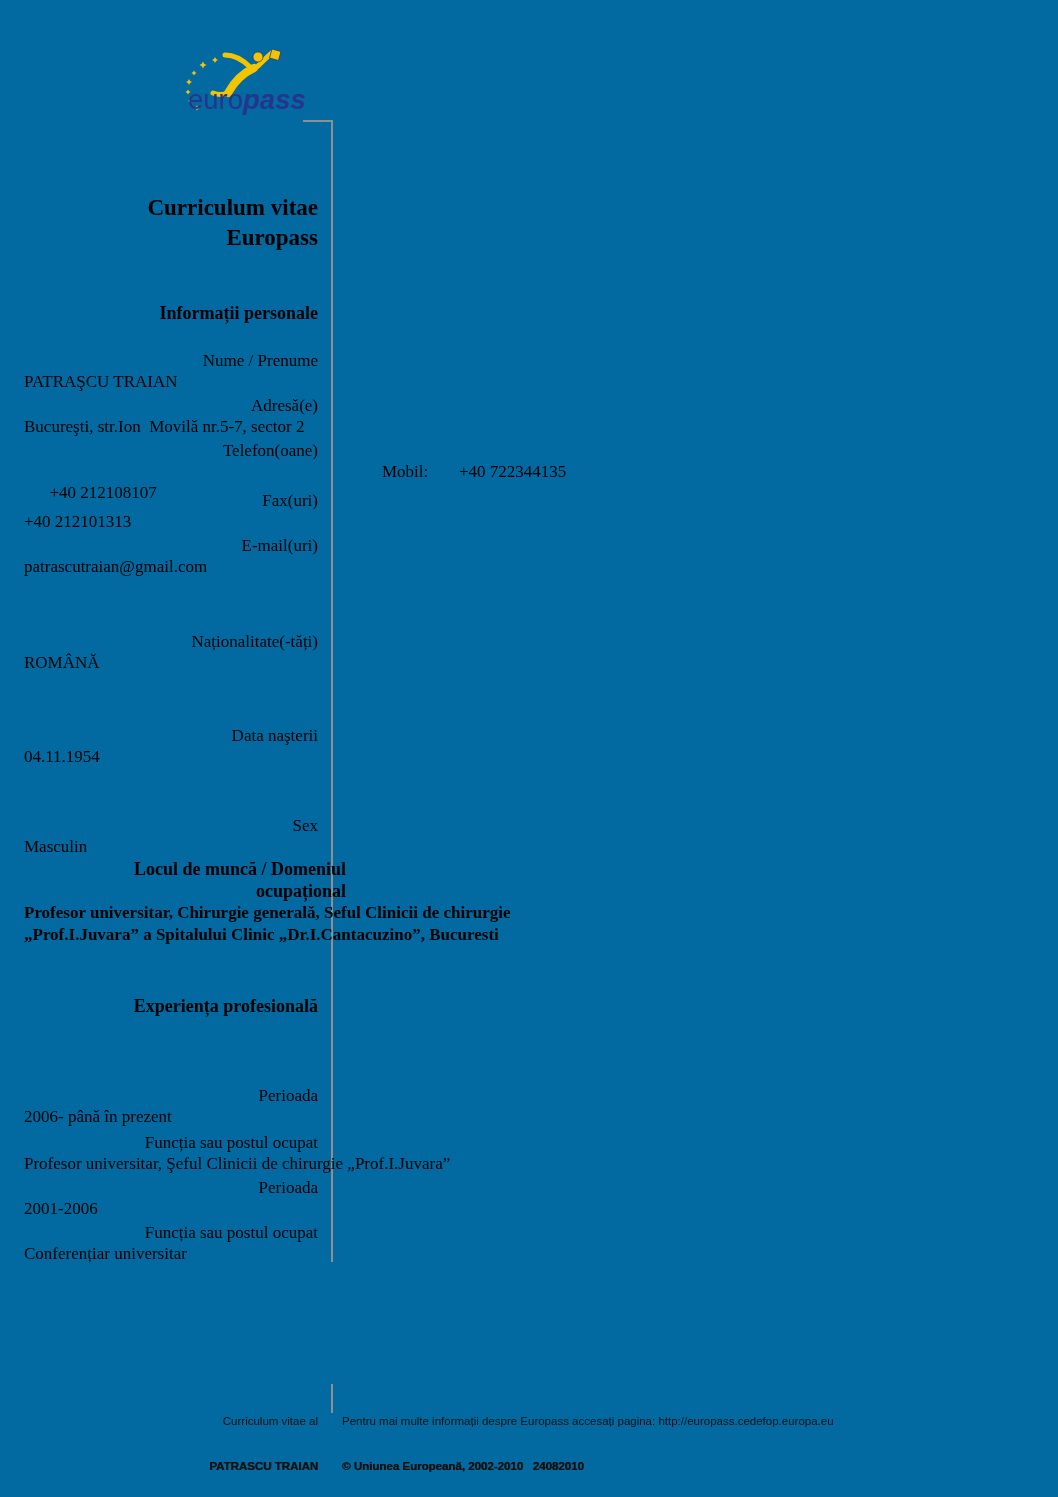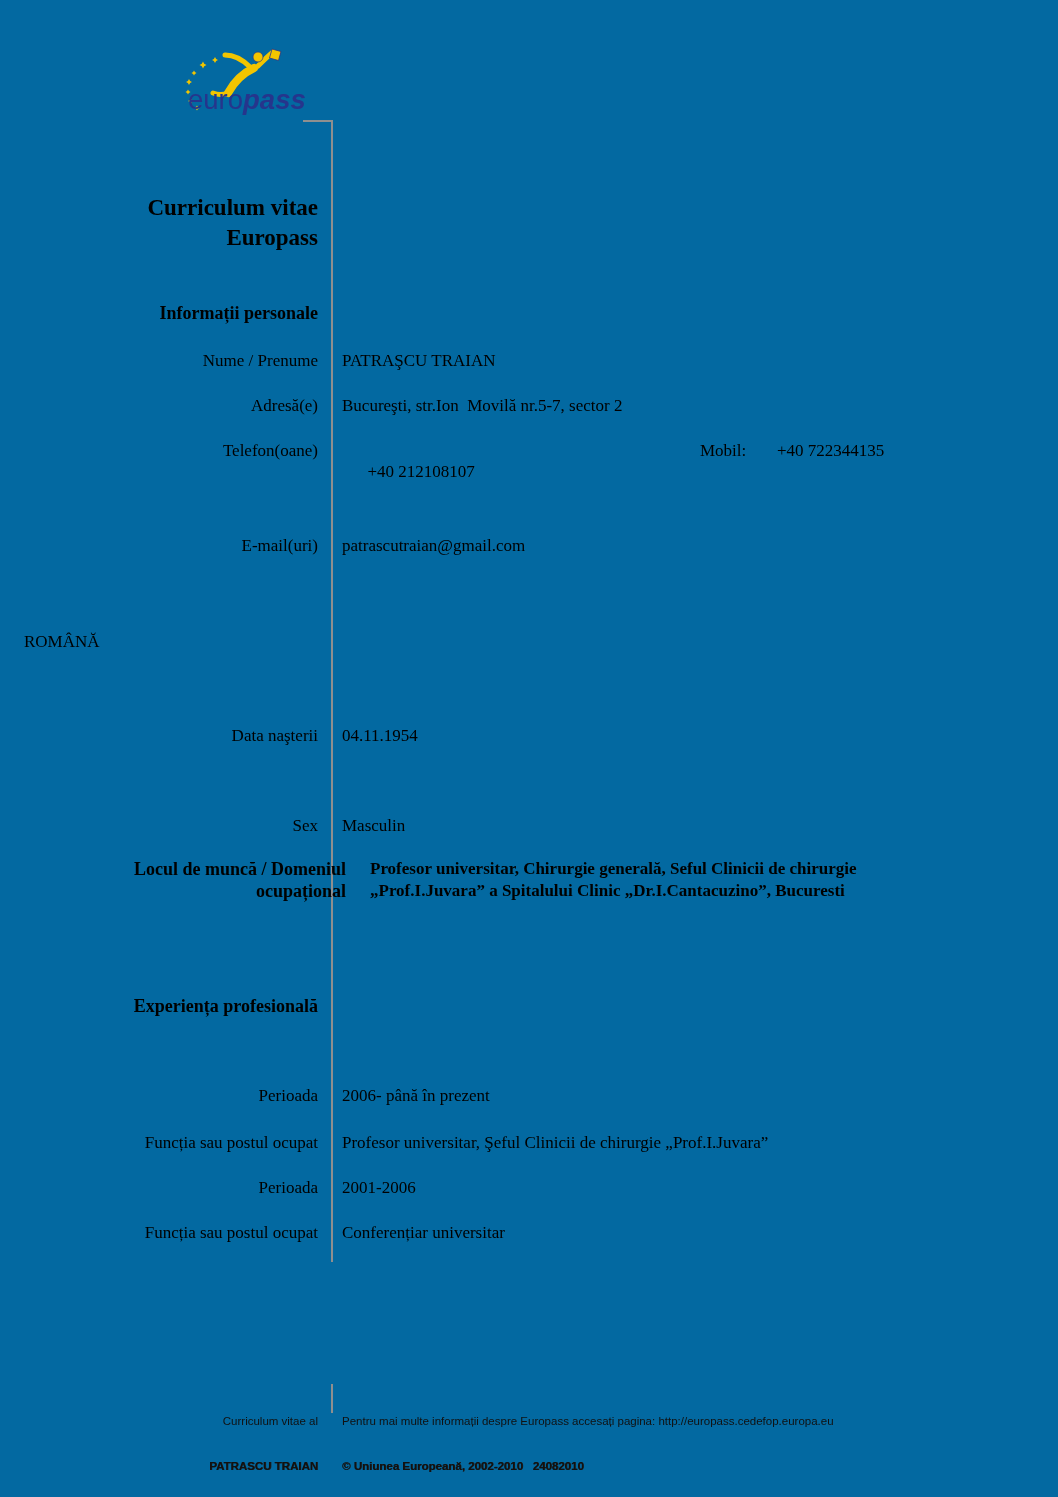--- a/index.html
+++ b/index.html
@@ -29,21 +29,21 @@
   .title-block {
     position: absolute; left: 0; top: 193px; width: 318px;
     text-align: right; font-weight: bold;
     font-size: 23px; line-height: 30px;
   }
   .section-header {
     position: absolute; left: 0; width: 318px;
     text-align: right; font-weight: bold;
     font-size: 18px; line-height: 22px;
   }
-  .row { position: absolute; left: 0; display: flex; font-size: 17px; line-height: 21px; }
+  .row { position: absolute; left: 0; display: flex; font-size: 17px; line-height: 21px; flex-direction: column; }
   .lbl { width: 318px; text-align: right; white-space: pre-wrap; }
   .lbl-occ {
     width: 250px; padding-left: 96px; text-align: right;
     font-weight: bold; font-size: 18px; line-height: 22px;
   }
   .val {
     margin-left: 24px; width: 640px;
     white-space: pre-wrap; position: relative;
   }
   .val-occ { width: 600px; font-weight: bold; line-height: 22px; }
@@ -111,27 +111,32 @@
 
   <div class="row" style="top:440px">
     <div class="lbl">Telefon(oane)</div>
     <div class="val">
       <span>+40 212108107</span>
       <span class="mobil-label">Mobil:</span>
       <span class="mobil-value">+40 722344135</span>
     </div>
   </div>
 
+  <div class="row" style="top:490px">
+    <div class="lbl">Fax(uri)</div>
+    <div class="val">+40 212101313</div>
+  </div>
 
   <div class="row" style="top:535px">
     <div class="lbl">E-mail(uri)</div>
     <div class="val">patrascutraian@gmail.com</div>
   </div>
 
   <div class="row" style="top:631px">
+    <div class="lbl">Naționalitate(-tăți)</div>
     <div class="val">ROMÂNĂ</div>
   </div>
 
   <div class="row" style="top:725px">
     <div class="lbl">Data naşterii</div>
     <div class="val">04.11.1954</div>
   </div>
 
   <div class="row" style="top:815px">
     <div class="lbl">Sex</div>

